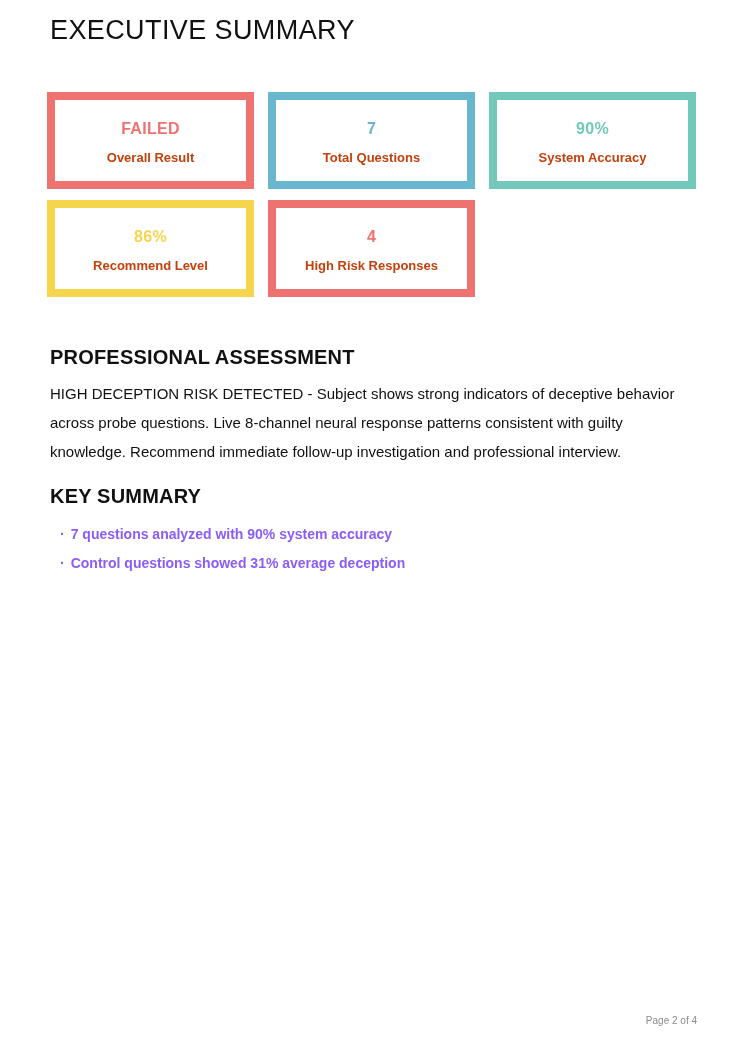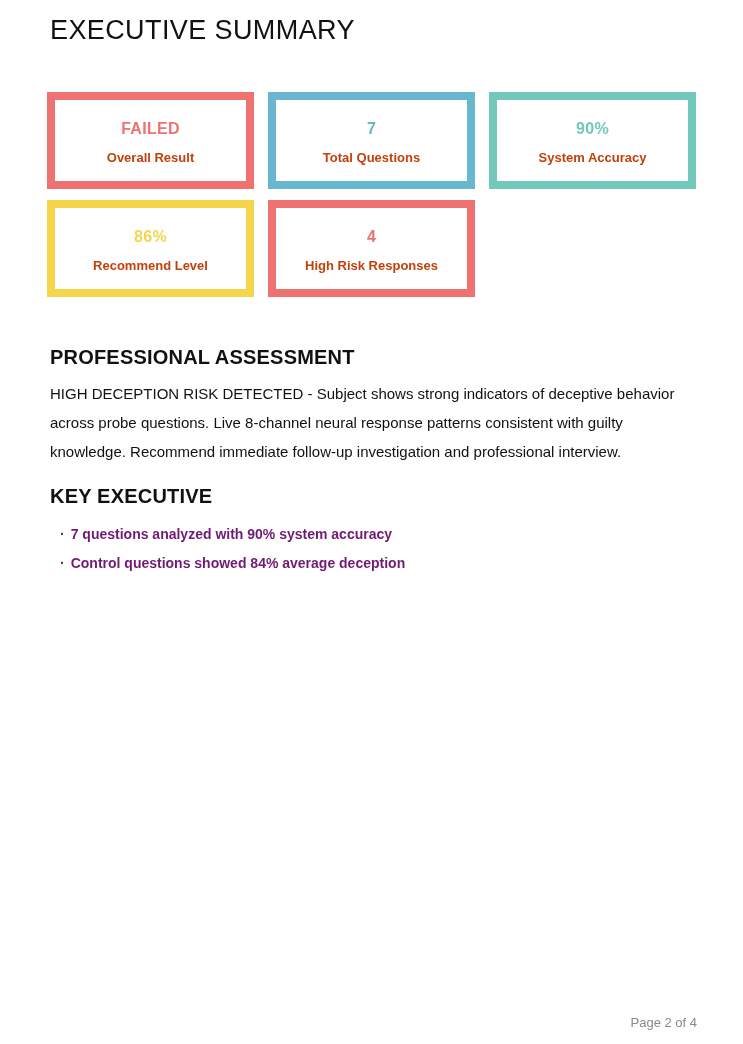--- a/index.html
+++ b/index.html
@@ -70,31 +70,31 @@
     color: #111111;
   }
   .findings-list {
     list-style: none;
     margin: 12px 0 0 13px;
   }
   .findings-list li {
     font-size: 14px;
     line-height: 28.7px;
     font-weight: bold;
-    color: #701a75;
+    color: #8b5cf6;
   }
   .findings-list li::before {
     content: "\00B7";
     margin-right: 6px;
   }
   .page-footer {
     position: absolute;
     top: 1001px;
     right: 46px;
-    font-size: 13px;
+    font-size: 10px;
     color: #8a8a8a;
   }
 </style>
 </head>
 <body>
 
 <div class="page">
 
   <h1 class="doc-title">EXECUTIVE SUMMARY</h1>
 
@@ -117,21 +117,21 @@
     </div>
     <div class="card" style="--accent: #EE7370;">
       <div class="card-value">4</div>
       <div class="card-label">High Risk Responses</div>
     </div>
   </div>
 
   <h2 class="section-heading assessment">PROFESSIONAL ASSESSMENT</h2>
   <p class="assessment-body">HIGH DECEPTION RISK DETECTED - Subject shows strong indicators of deceptive behavior across probe questions. Live 8-channel neural response patterns consistent with guilty knowledge. Recommend immediate follow-up investigation and professional interview.</p>
 
-  <h2 class="section-heading findings">KEY EXECUTIVE</h2>
+  <h2 class="section-heading findings">KEY SUMMARY</h2>
   <ul class="findings-list">
     <li>7 questions analyzed with 90% system accuracy</li>
-    <li>Control questions showed 84% average deception</li>
+    <li>Control questions showed 31% average deception</li>
   </ul>
 
   <div class="page-footer">Page 2 of 4</div>
 
 </div>
 
 </body></html>

